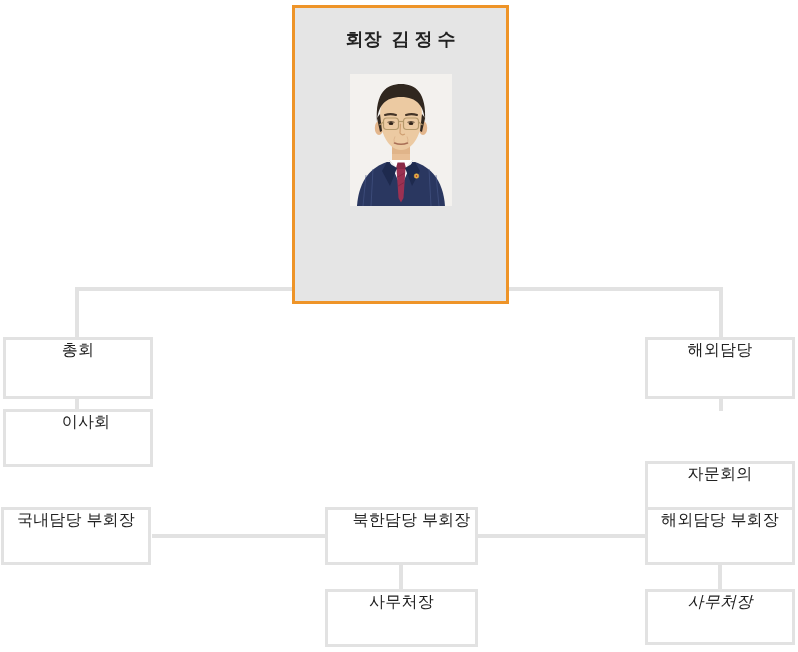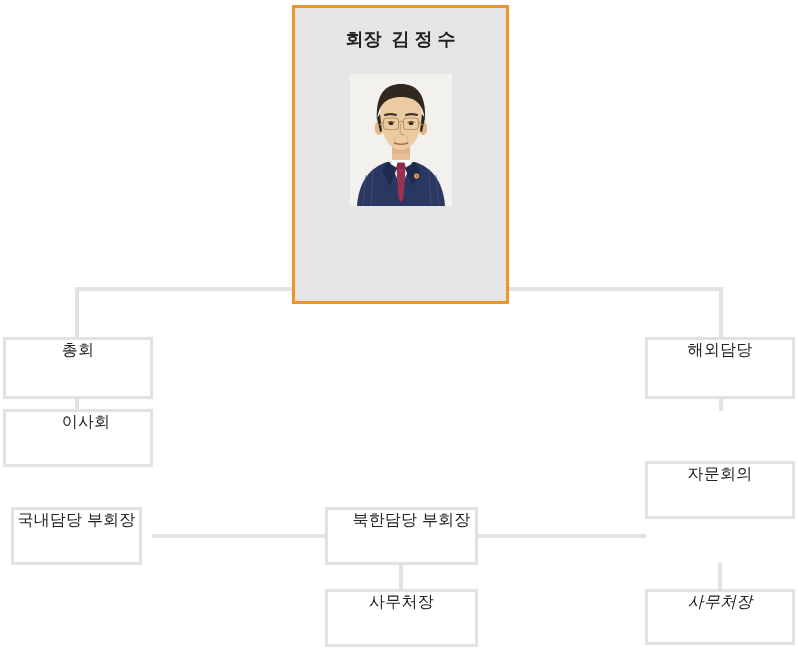--- a/index.html
+++ b/index.html
@@ -72,21 +72,21 @@
   .l-right-gap   {left:719px; top:397px; width:4px;  height:14px;}
   .l-vice-left   {left:152px; top:534px; width:174px; height:4px;}
   .l-vice-right  {left:477px; top:534px; width:169px; height:4px;}
   .l-mid-drop    {left:399px; top:563px; width:4px;  height:27px;}
   .l-sec-drop    {left:718px; top:563px; width:4px;  height:27px;}
   
   .n-chonghoe {left:3px;   top:337px; width:150px; height:62px;}
   .n-isahoe   {left:3px;   top:409px; width:150px; height:58px;padding-left:16px;}
   .n-gomun    {left:645px; top:337px; width:150px; height:62px;}
   .n-jamun    {left:645px; top:426px; width:150px; height:58px;margin-top:35px;}
-  .n-domestic {left:11px;   top:507px; width:131px; height:58px;}
+  .n-domestic {left:1px;   top:507px; width:150px; height:58px;}
   .n-nk       {left:325px; top:507px; width:153px; height:58px;padding-left:20px;}
   .n-overseas {left:645px; top:507px; width:150px; height:58px;}
   .n-secgen   {left:325px; top:589px; width:153px; height:58px;}
   .n-secdir   {left:645px; top:589px; width:150px; height:56px;font-style:italic;}
 </style>
 </head>
 <body>
 
 <div class="canvas">
 
@@ -179,20 +179,23 @@
   <div class="node n-jamun">
     <span>자문회의</span>
   </div>
 
   <div class="node n-domestic">
     <span>국내담당 부회장</span>
   </div>
   <div class="node n-nk">
     <span>북한담당 부회장</span>
   </div>
+  <div class="node n-overseas">
+    <span>해외담당 부회장</span>
+  </div>
 
   <div class="node n-secgen">
     <span>사무처장</span>
   </div>
   <div class="node n-secdir">
     <span>사무처장</span>
   </div>
 
 </div>
 

